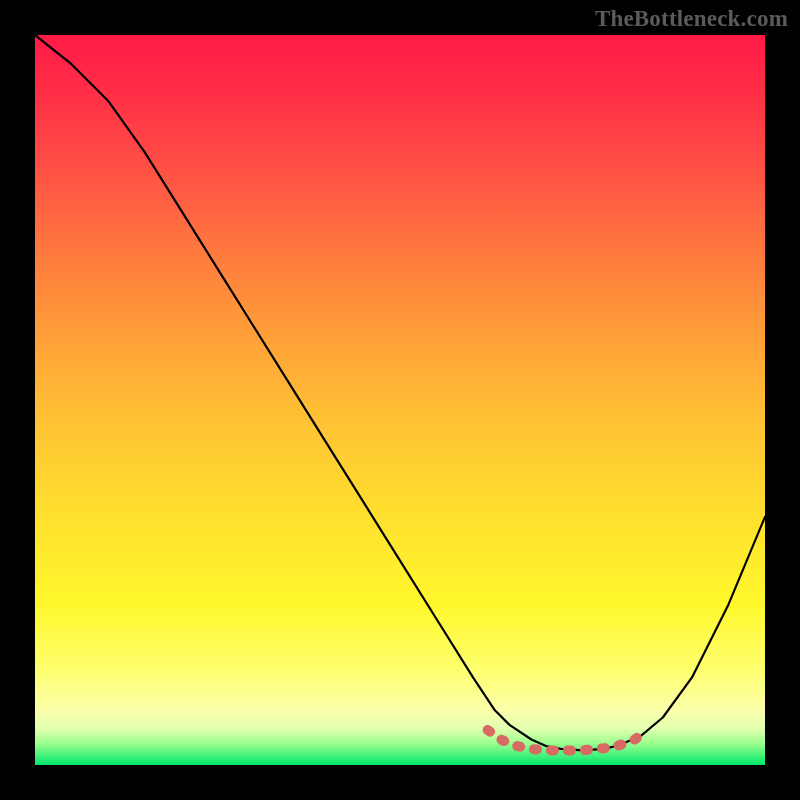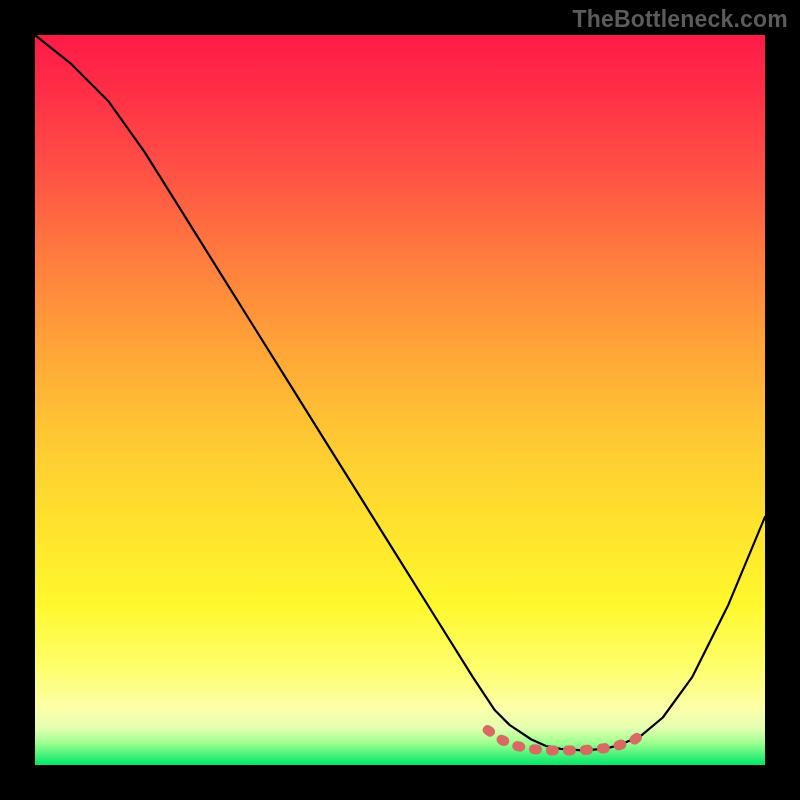--- a/index.html
+++ b/index.html
@@ -53,21 +53,21 @@
     left: 0;
     top: 0;
     width: 730px;
     height: 730px;
   }
   .watermark {
     position: absolute;
     top: 6px;
     right: 12px;
     color: #5b5b5b;
-    font-family: Liberation Sans, sans-serif;
+    font-family: Liberation Serif, serif;
     font-size: 23px;
     font-weight: 600;
     letter-spacing: 0.2px;
     user-select: none;
   }
 </style>
 </head>
 <body>
 
 <div class="frame">

